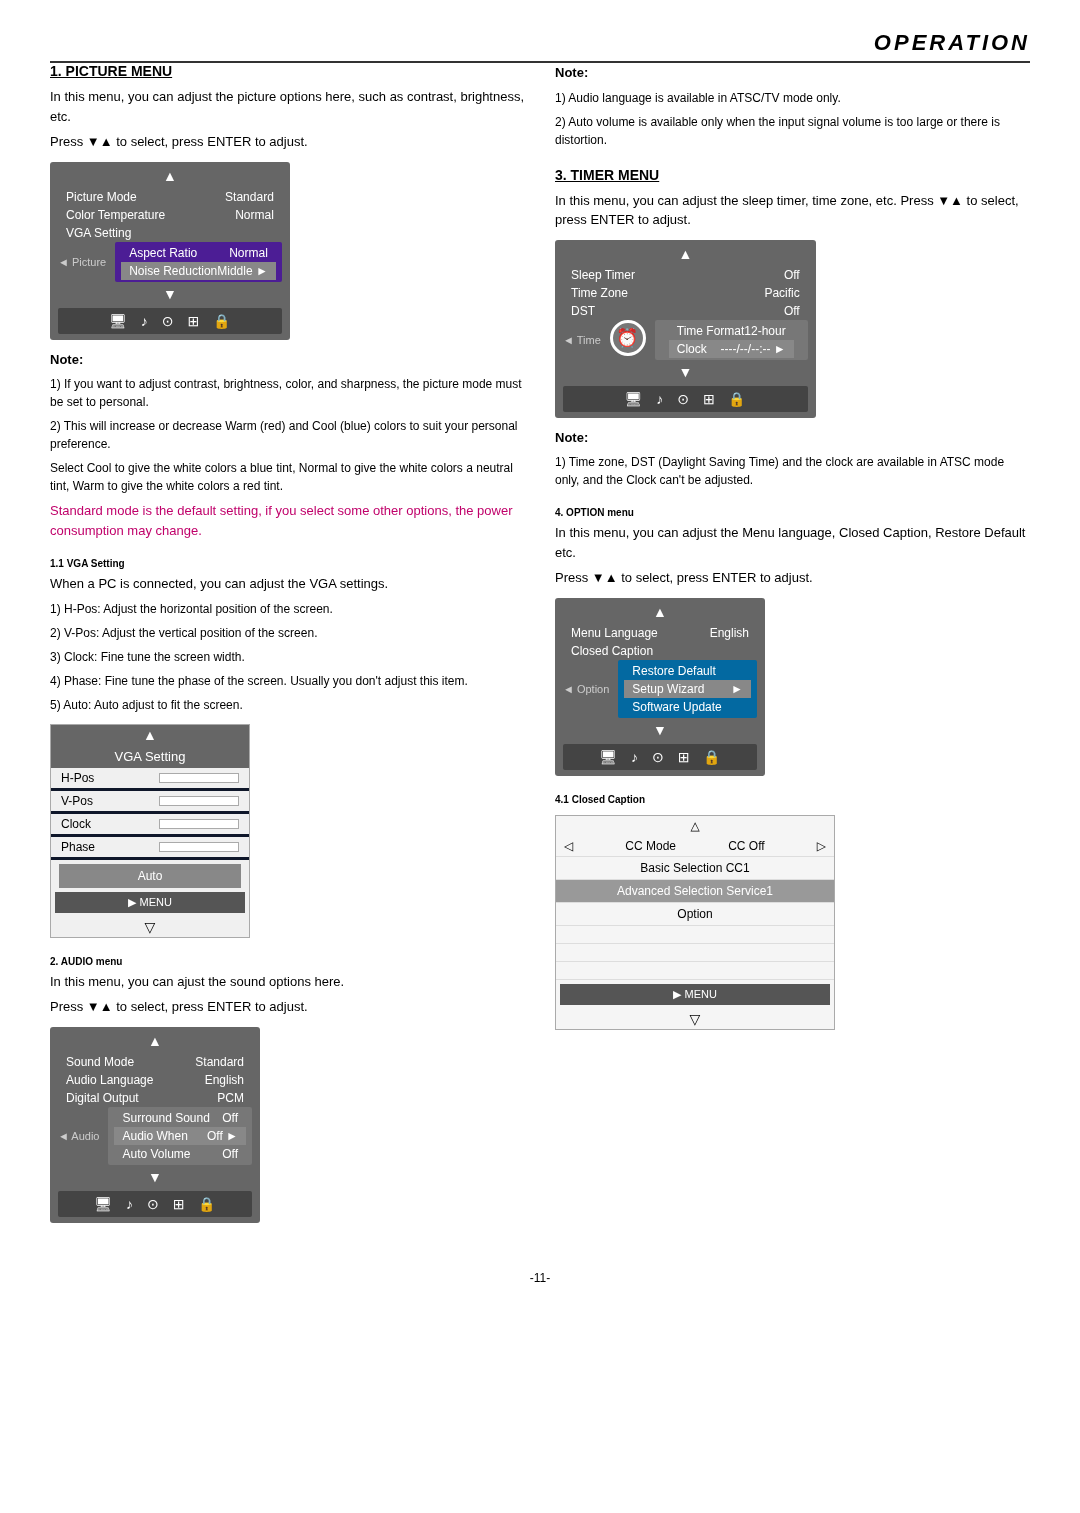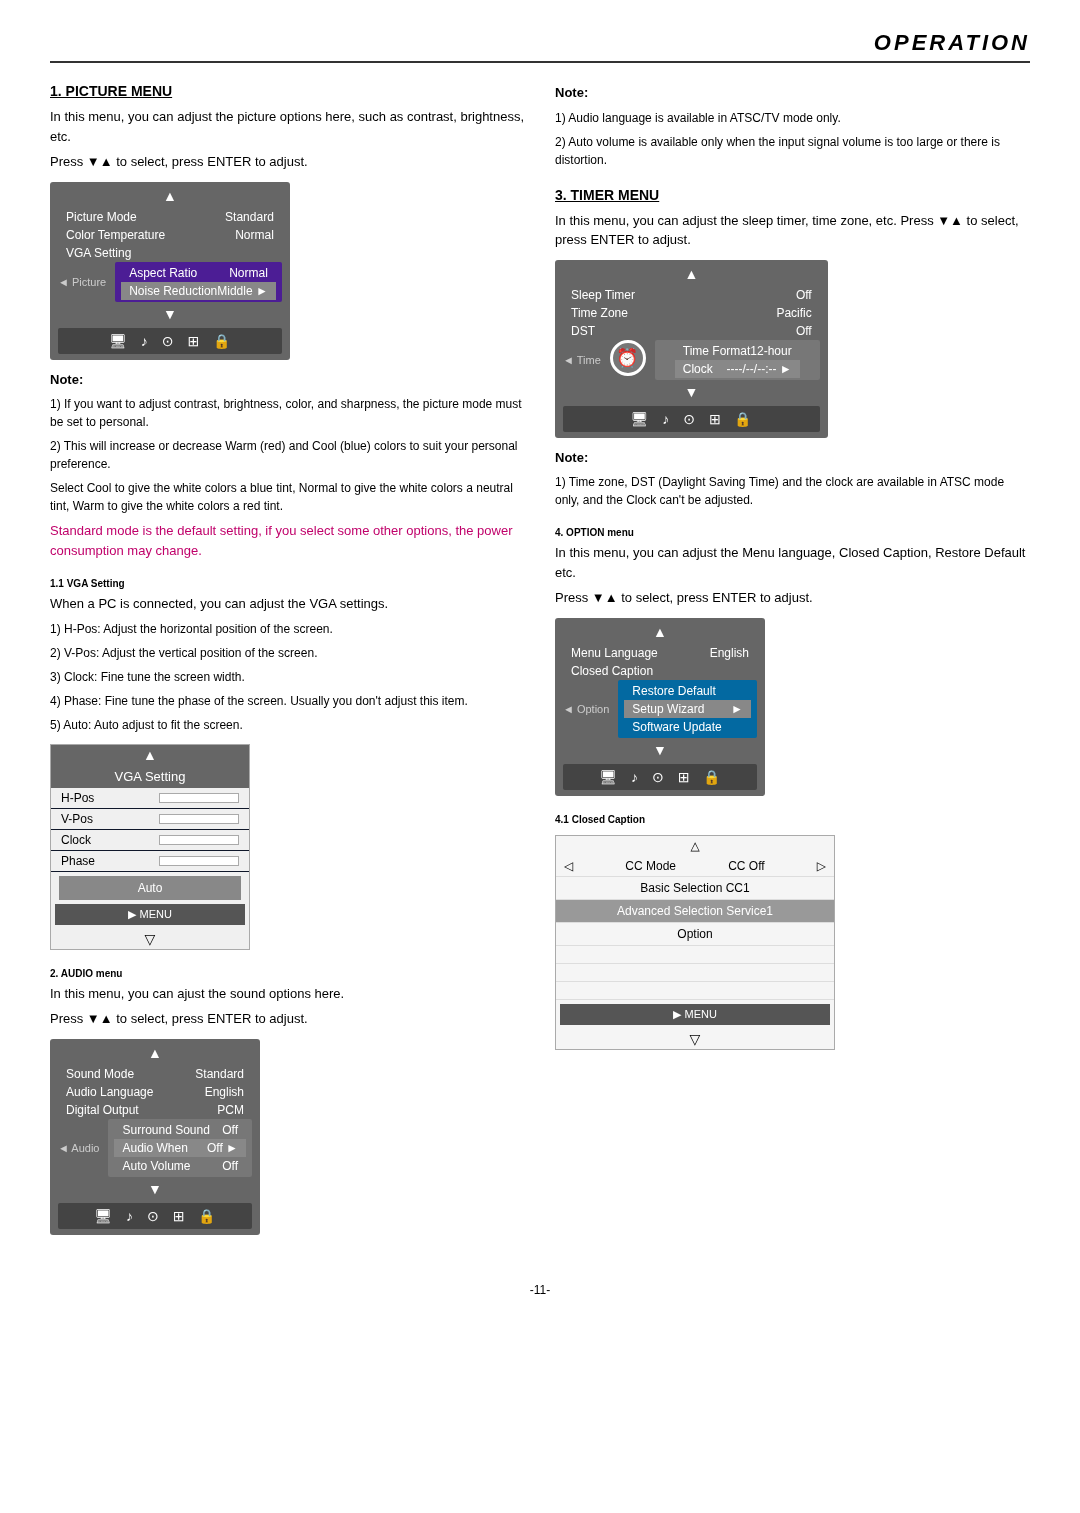--- a/index.html
+++ b/index.html
@@ -9,21 +9,20 @@
       background: #fff;
       color: #000;
       width: 1080px;
       min-height: 1513px;
       padding: 30px 50px;
     }
     .page-header {
       text-align: right;
       border-bottom: 2px solid #333;
       padding-bottom: 5px;
-      margin-bottom: 20px;
     }
     .page-header h1 {
       font-style: italic;
       font-size: 22px;
       letter-spacing: 3px;
       color: #000;
     }
     .two-col {
       display: flex;
       gap: 30px;
@@ -94,21 +93,21 @@
       color: #fff;
       text-align: center;
       padding: 4px;
       font-size: 13px;
     }
     .vga-row {
       display: flex;
       justify-content: space-between;
       align-items: center;
       padding: 3px 10px;
-      border-bottom: 1px solid #0f172a;
+      border-bottom: 3px solid #0f172a;
     }
     .vga-bar {
       width: 80px;
       height: 10px;
       background: #fff;
       border: 1px solid #aaa;
     }
     .vga-auto {
       text-align: center;
       padding: 5px;
@@ -361,21 +360,21 @@
             <span>Time Zone</span>
               <span>Pacific</span>
           </div>
           <div class="menu-row">
             <span>DST</span>
               <span>Off</span>
           </div>
           <div class="menu-nav-row" style="display:flex;align-items:stretch;">
             <span style="font-size:11px;color:#ccc;margin-right:4px;align-self:center;">◄ Time</span>
             <div class="clock-icon" style="margin-right:4px;">⏰</div>
-            <div style="flex:1;background:#777;padding:2px 20px;border-radius:2px;">
+            <div style="flex:1;background:#777;padding:2px 14px;border-radius:2px;">
               <div class="menu-row">
                 <span>Time Format</span>
                   <span>12-hour</span>
               </div>
               <div class="menu-row highlighted">
                 <span>Clock</span>
                   <span>----/--/--:-- ►</span>
               </div>
             </div>
           </div>

